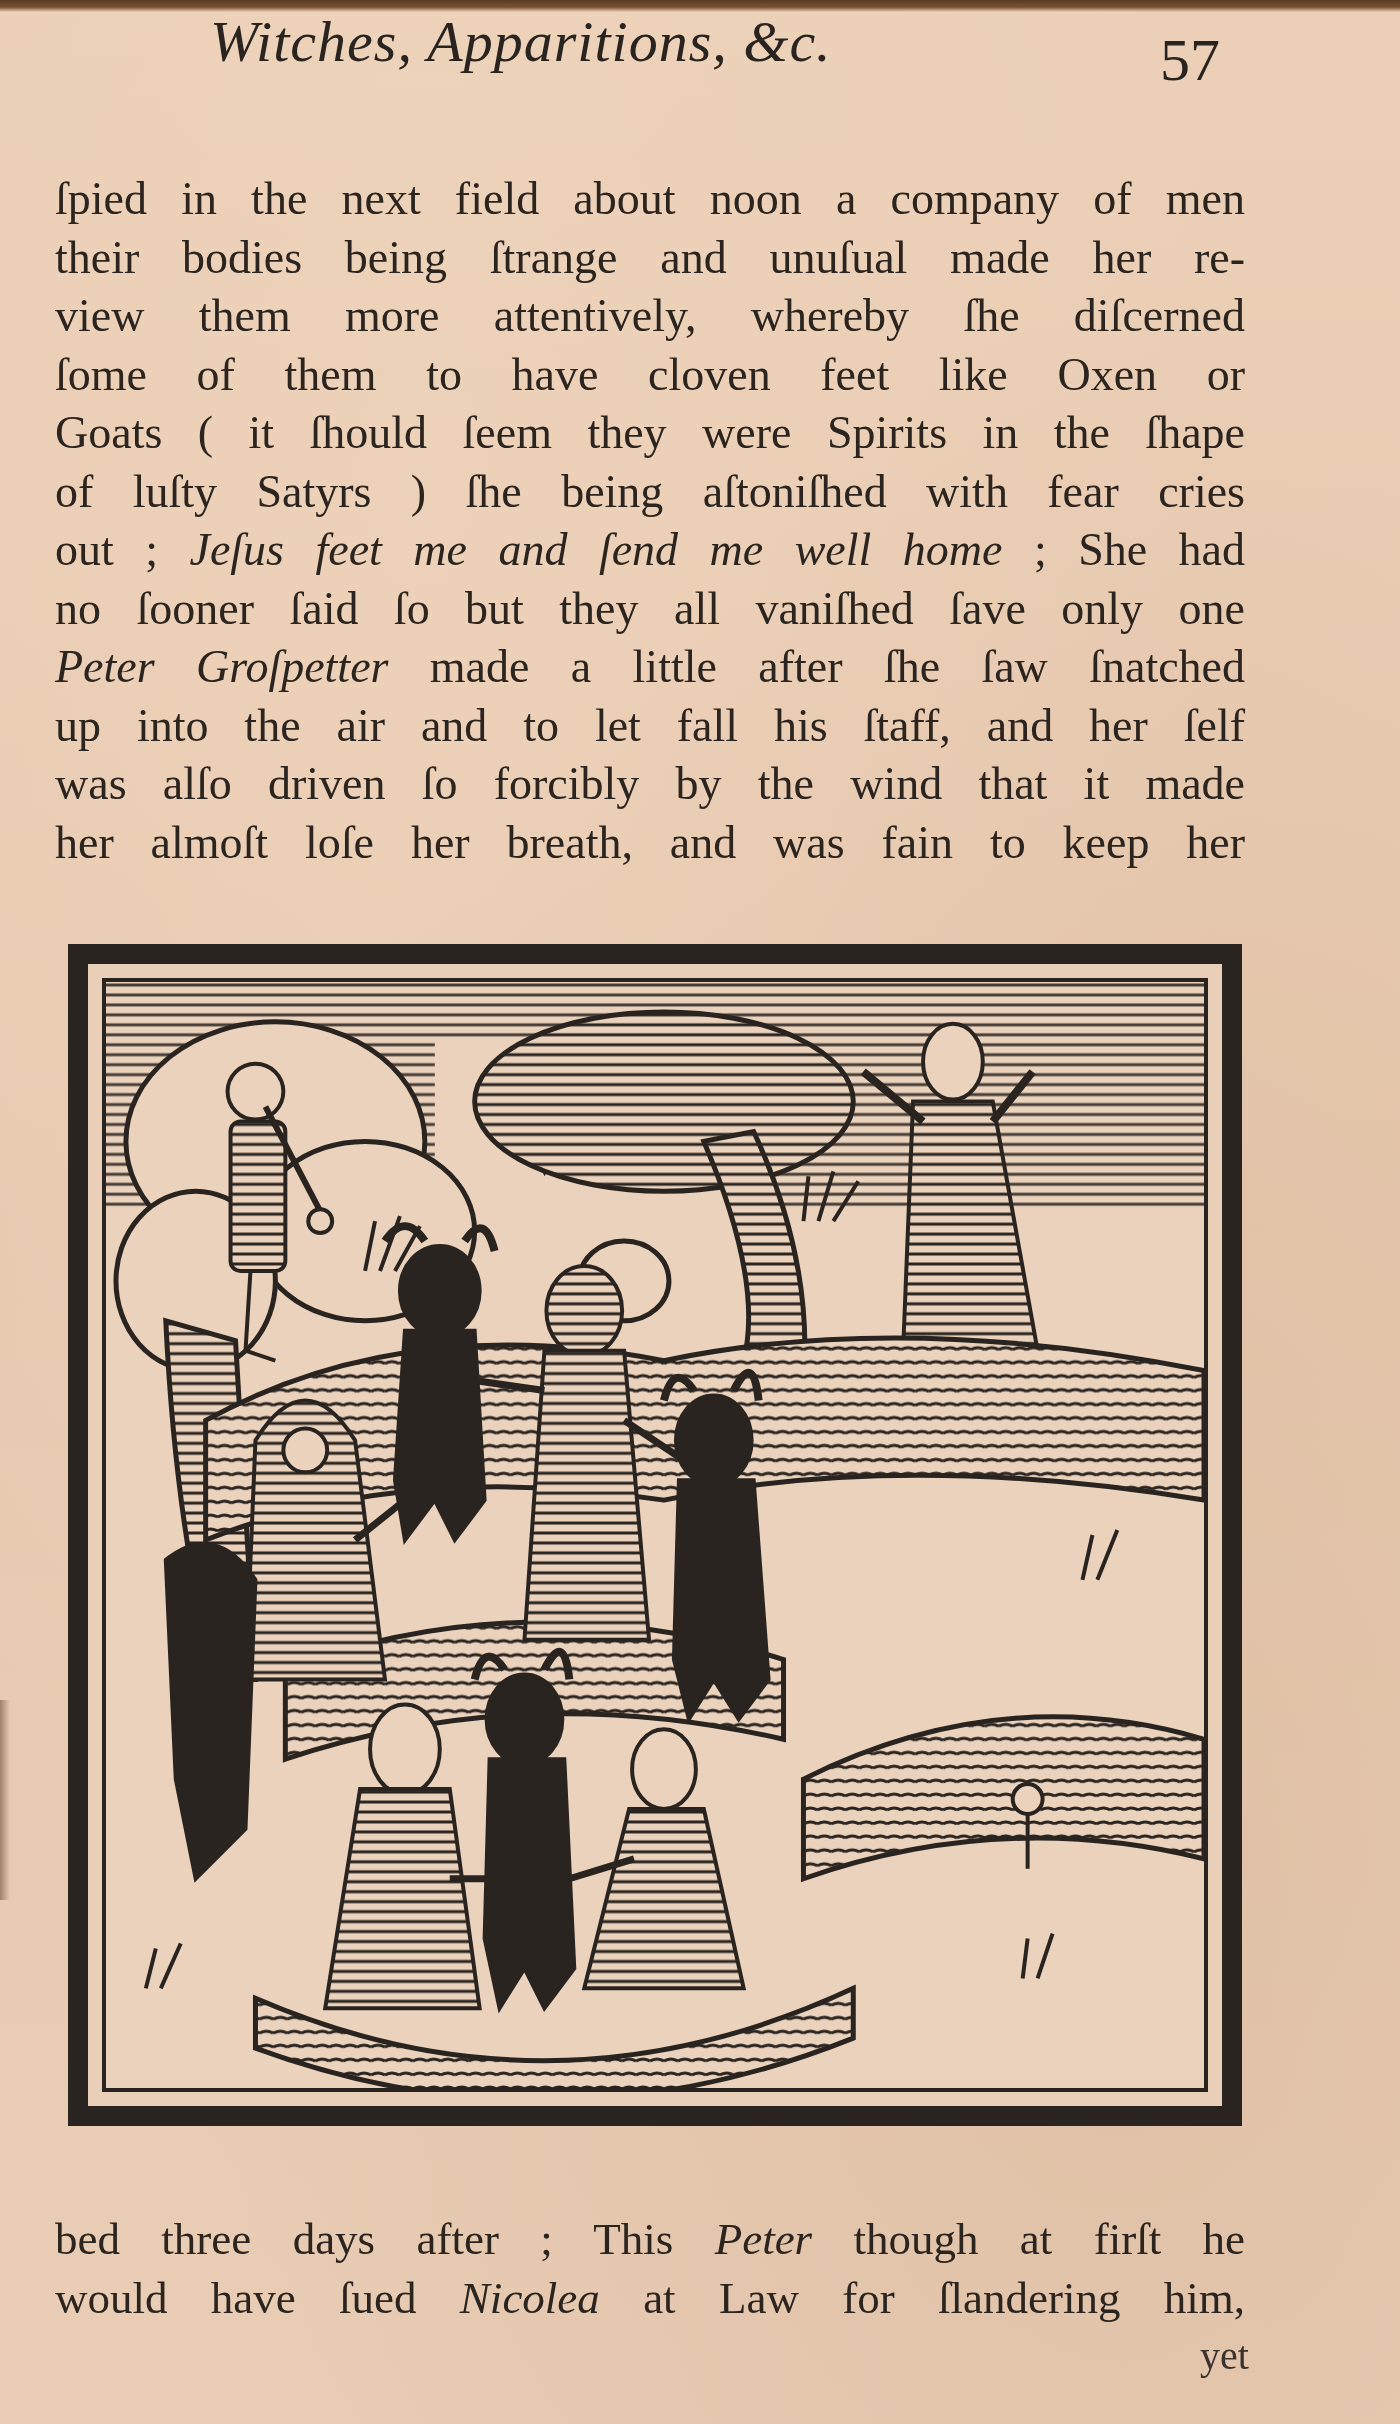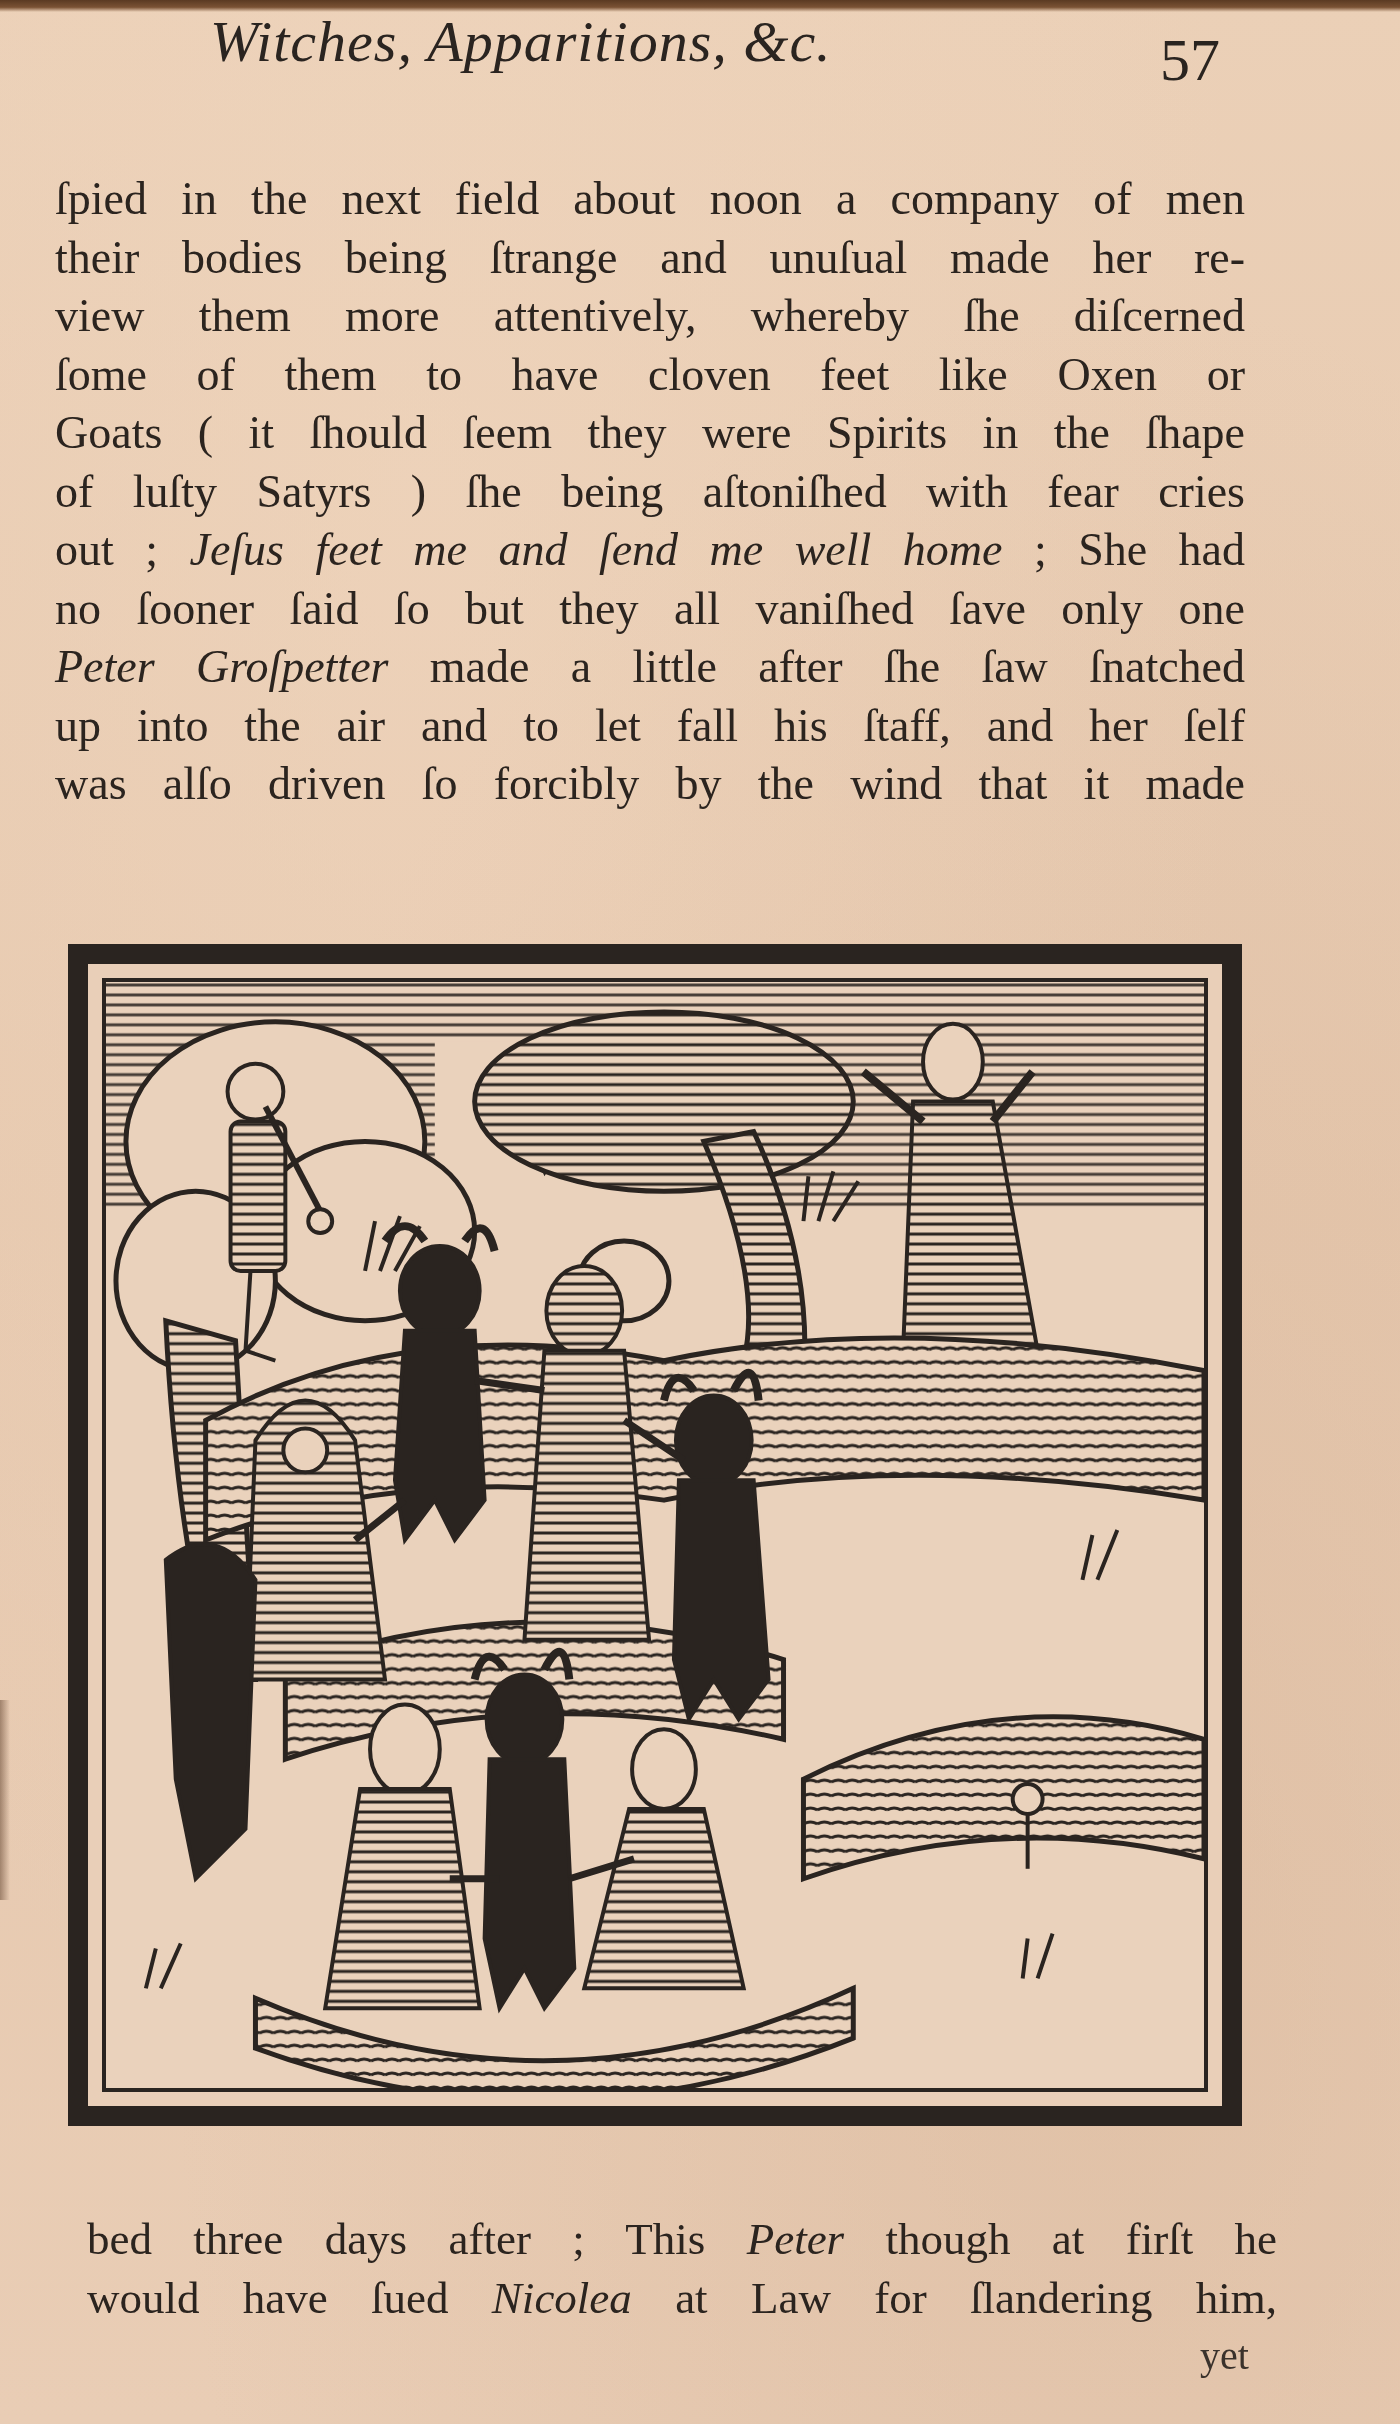--- a/index.html
+++ b/index.html
@@ -54,21 +54,21 @@
     }
     .text-block {
       position: absolute;
       left: 55px;
       width: 1190px;
       font-size: 46px;
       line-height: 58.5px;
       color: #2b241f;
     }
     .text-block.top { top: 124px; margin-top: 46px; }
-    .text-block.bottom { top: 2210px; font-size: 45px; line-height: 58px; margin-left: 32px; }
+    .text-block.bottom { top: 2210px; font-size: 45px; line-height: 58px; }
     .line {
       display: block;
       white-space: nowrap;
       text-align: justify;
       text-align-last: justify;
       height: 58.5px;
       overflow: visible;
     }
     .line .it { font-style: italic; }
     .catchword {
@@ -112,20 +112,21 @@
       <span class="line"><span>their bodies being ſtrange and unuſual made her re-</span></span>
       <span class="line"><span>view them more attentively, whereby ſhe diſcerned</span></span>
       <span class="line"><span>ſome of them to have cloven feet like Oxen or</span></span>
       <span class="line"><span>Goats ( it ſhould ſeem they were Spirits in the ſhape</span></span>
       <span class="line"><span>of luſty Satyrs ) ſhe being aſtoniſhed with fear cries</span></span>
       <span class="line"><span>out ; </span><span class="it">Jeſus feet me and ſend me well home</span><span> ; She had</span></span>
       <span class="line"><span>no ſooner ſaid ſo but they all vaniſhed ſave only one</span></span>
       <span class="line"><span class="it">Peter Groſpetter</span><span> made a little after ſhe ſaw ſnatched</span></span>
       <span class="line"><span>up into the air and to let fall his ſtaff, and her ſelf</span></span>
       <span class="line"><span>was alſo driven ſo forcibly by the wind that it made</span></span>
+      <span class="line"><span>her almoſt loſe her breath, and was fain to keep her</span></span>
     </div>
 
   <div class="woodcut">
     <div class="woodcut-inner">
       <svg viewBox="0 0 1102 1110" preserveAspectRatio="none">
         <defs>
           <pattern id="hatch" width="10" height="10" patternUnits="userSpaceOnUse">
             <rect width="10" height="10" fill="#ead2bc"></rect>
             <path d="M0 3 H10" stroke="#2a2420" stroke-width="3"></path>
           </pattern>

